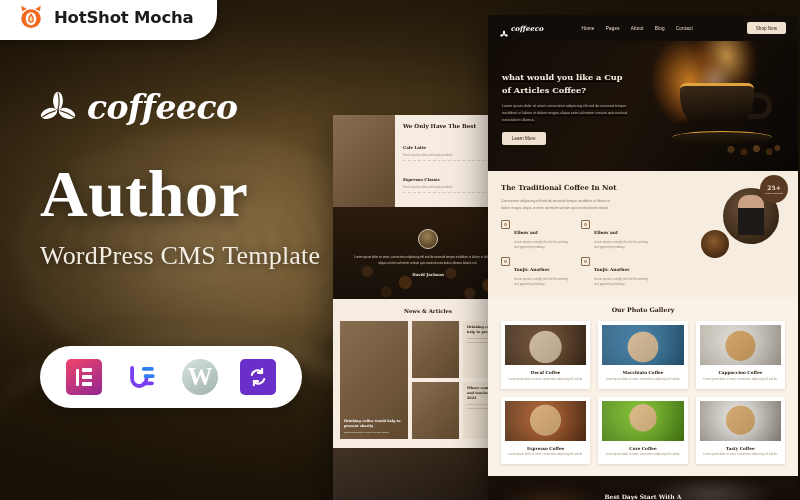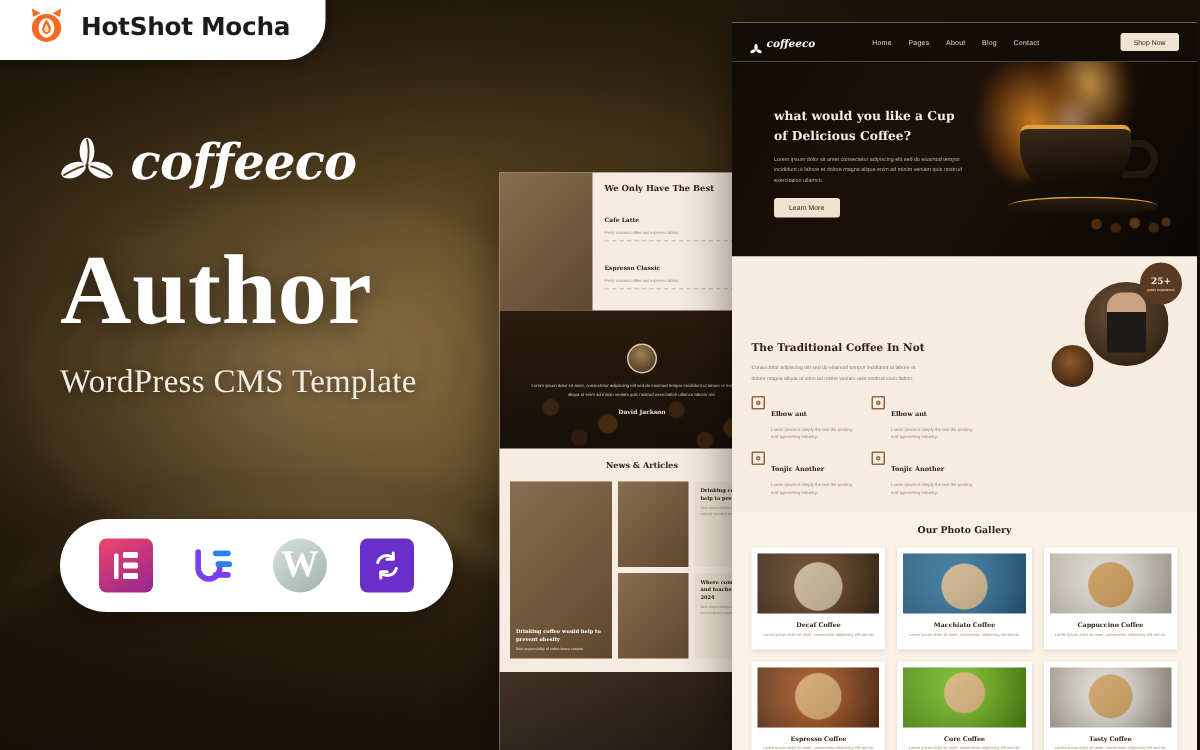--- a/index.html
+++ b/index.html
@@ -74,21 +74,21 @@
     font-style:italic; font-weight:bold;
     font-size:33px; color:#fff; letter-spacing:-.5px;
   }
   .big-title {
     font-family:"Liberation Serif", serif;
     font-weight:bold; font-size:66px; line-height:1; color:#fff;
     letter-spacing:.5px; text-shadow:0 3px 14px rgba(0,0,0,.5);
   }
   .subtitle {
     font-family:"Liberation Serif", serif;
-    font-size:22px; color:#f2ece2; margin-top:14px; letter-spacing:.2px;
+    font-size:26px; color:#f2ece2; margin-top:14px; letter-spacing:.2px;
     text-shadow:0 2px 8px rgba(0,0,0,.5);
   }
 
   
   .tech-pill {
     position:absolute; left:40px; top:346px; z-index:20;
     background:#fff; border-radius:40px;
     padding:13px 26px; display:flex; align-items:center; gap:22px;
     box-shadow:0 4px 18px rgba(0,0,0,.35);
   }
@@ -164,32 +164,32 @@
     background:radial-gradient(ellipse at 50% 80%, rgba(255,255,255,.34), transparent 70%);
     filter:blur(3px); }
   .hc-beans { position:absolute; left:52px; top:66px; width:58px; height:14px;
     background:
       radial-gradient(circle at 12% 60%, #4b2f14 0 3px, transparent 4px),
       radial-gradient(circle at 34% 80%, #3c250f 0 3px, transparent 4px),
       radial-gradient(circle at 56% 55%, #55391a 0 3px, transparent 4px),
       radial-gradient(circle at 78% 78%, #3c250f 0 3px, transparent 4px),
       radial-gradient(circle at 92% 50%, #4b2f14 0 2.5px, transparent 3.5px); }
 
-  .hero-txt { position:absolute; left:28px; top:30px; width:140px; z-index:2; }
+  .hero-txt { position:absolute; left:14px; top:30px; width:140px; z-index:2;text-decoration:underline; }
   .hero-h {
     font-family:"DejaVu Serif", serif; font-size:8.2px; line-height:1.55;
     color:#f6efe3; font-weight:bold;
   }
   .hero-p { font-size:3.6px; line-height:1.85; color:#bdb0a0; margin-top:7px; }
   .hero-btn { margin-top:9px; display:inline-block; background:#efe3cf; color:#2a1c0c;
     font-size:4.6px; padding:4px 10px; border-radius:2px; }
 
   .r-about { background:#f6ece0; padding:11px 13px 10px; position:relative; }
   .sec-h { font-family:"DejaVu Serif", serif; font-weight:bold; font-size:7px;
-    line-height:1.6; color:#2f2113;margin-top:44px; }
+    line-height:1.6; color:#2f2113; }
   .sec-p { font-size:3.4px; line-height:1.9; color:#8a7a68; margin-top:5px; width:118px; }
   .feat-grid { display:grid; grid-template-columns:1fr 1fr; gap:7px 10px; margin-top:9px; width:150px; }
   .feat { display:flex; gap:4px; }
   .feat-ic { width:9px; height:9px; flex:none; border:.6px solid #8a6a42; border-radius:1px;
     position:relative; }
   .feat-ic::before{ content:""; position:absolute; left:2px; top:2px; right:2px; bottom:2px;
     border:.6px solid #8a6a42; border-radius:50%; }
   .feat-t { font-family:"DejaVu Serif", serif; font-weight:bold; font-size:4.3px; color:#2f2113; }
   .feat-d { font-size:2.9px; line-height:1.75; color:#9c8b78; margin-top:2px; }
 
@@ -434,21 +434,21 @@
     <div class="hero-flame"></div>
     <div class="hero-cup">
       <div class="hc-steam"></div>
       <div class="hc-handle"></div>
       <div class="hc-body"></div>
       <div class="hc-saucer"></div>
       <div class="hc-beans"></div>
     </div>
     <div class="hero-txt">
       <div class="hero-h">what would you like a Cup</div>
-      <div class="hero-h">of Delicious Coffee?</div>
+      <div class="hero-h">of Articles Coffee?</div>
       <div class="hero-p">Lorem ipsum dolor sit amet consectetur adipiscing elit sed do eiusmod tempor incididunt ut labore et dolore magna aliqua enim ad minim veniam quis nostrud exercitation ullamco.</div>
       <span class="hero-btn">Learn More</span>
     </div>
   </div>
 
   <div class="r-about">
     <div class="sec-h">The Traditional Coffee In Not</div>
     <div class="sec-p">Consectetur adipiscing elit sed do eiusmod tempor incididunt ut labore et dolore magna aliqua ut enim ad minim veniam quis nostrud exercitation.</div>
 
     <div class="feat-grid">

